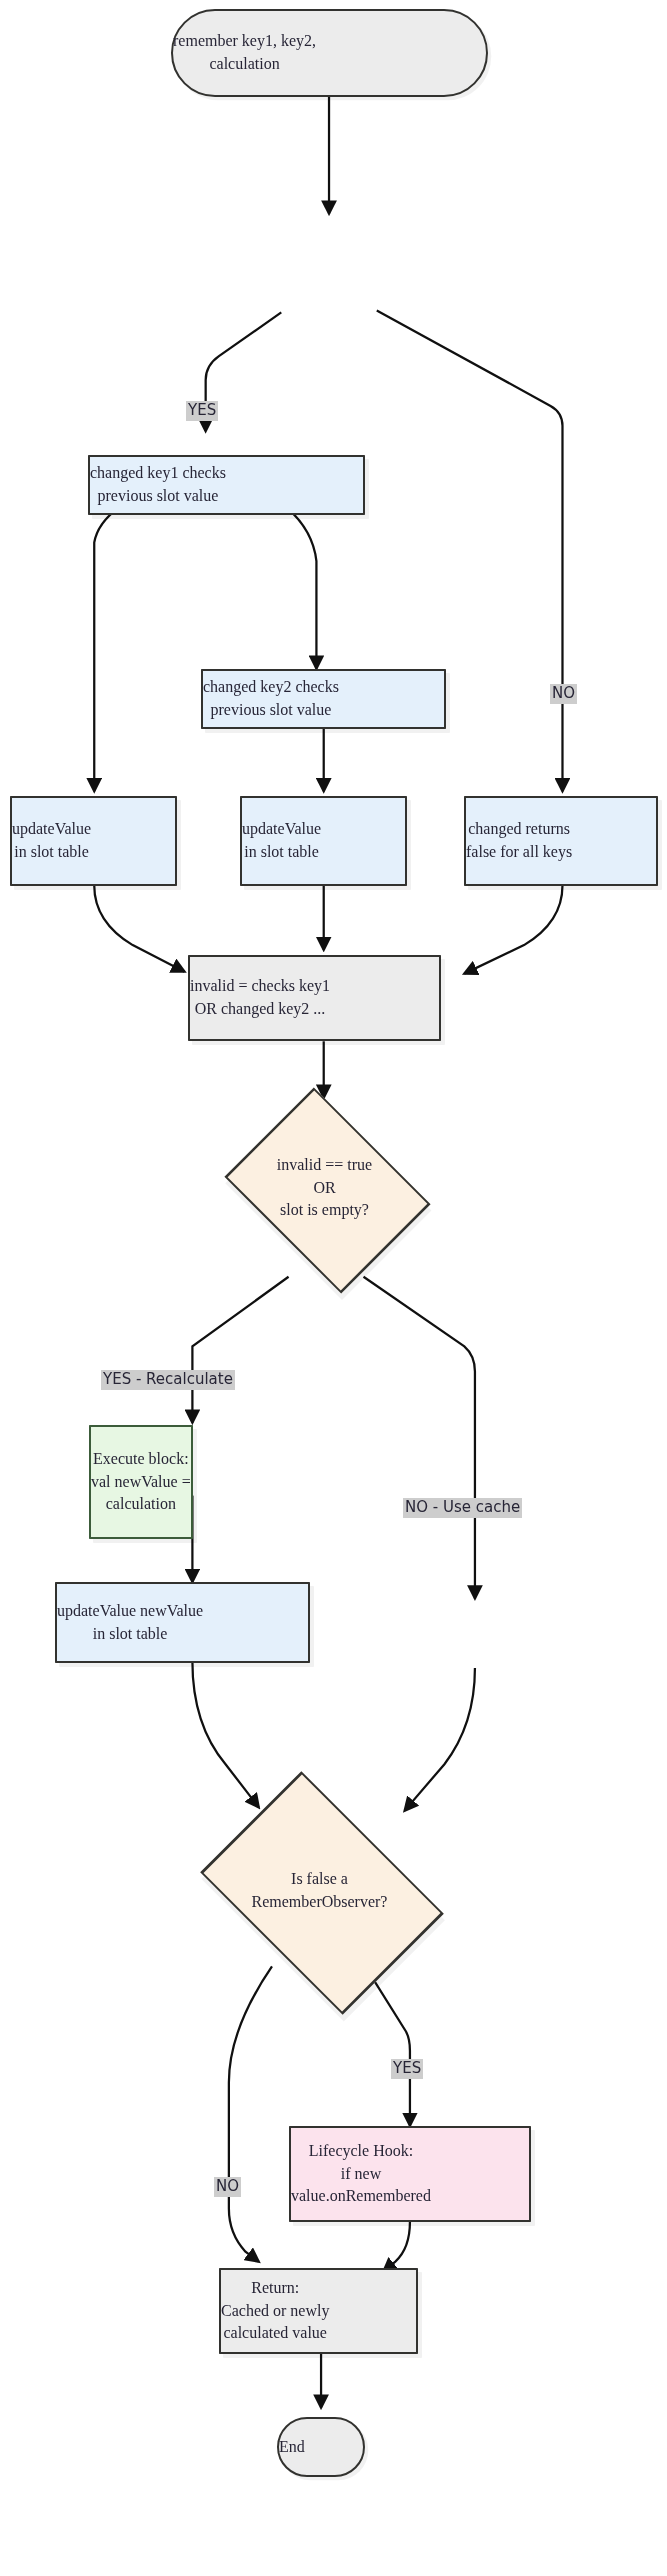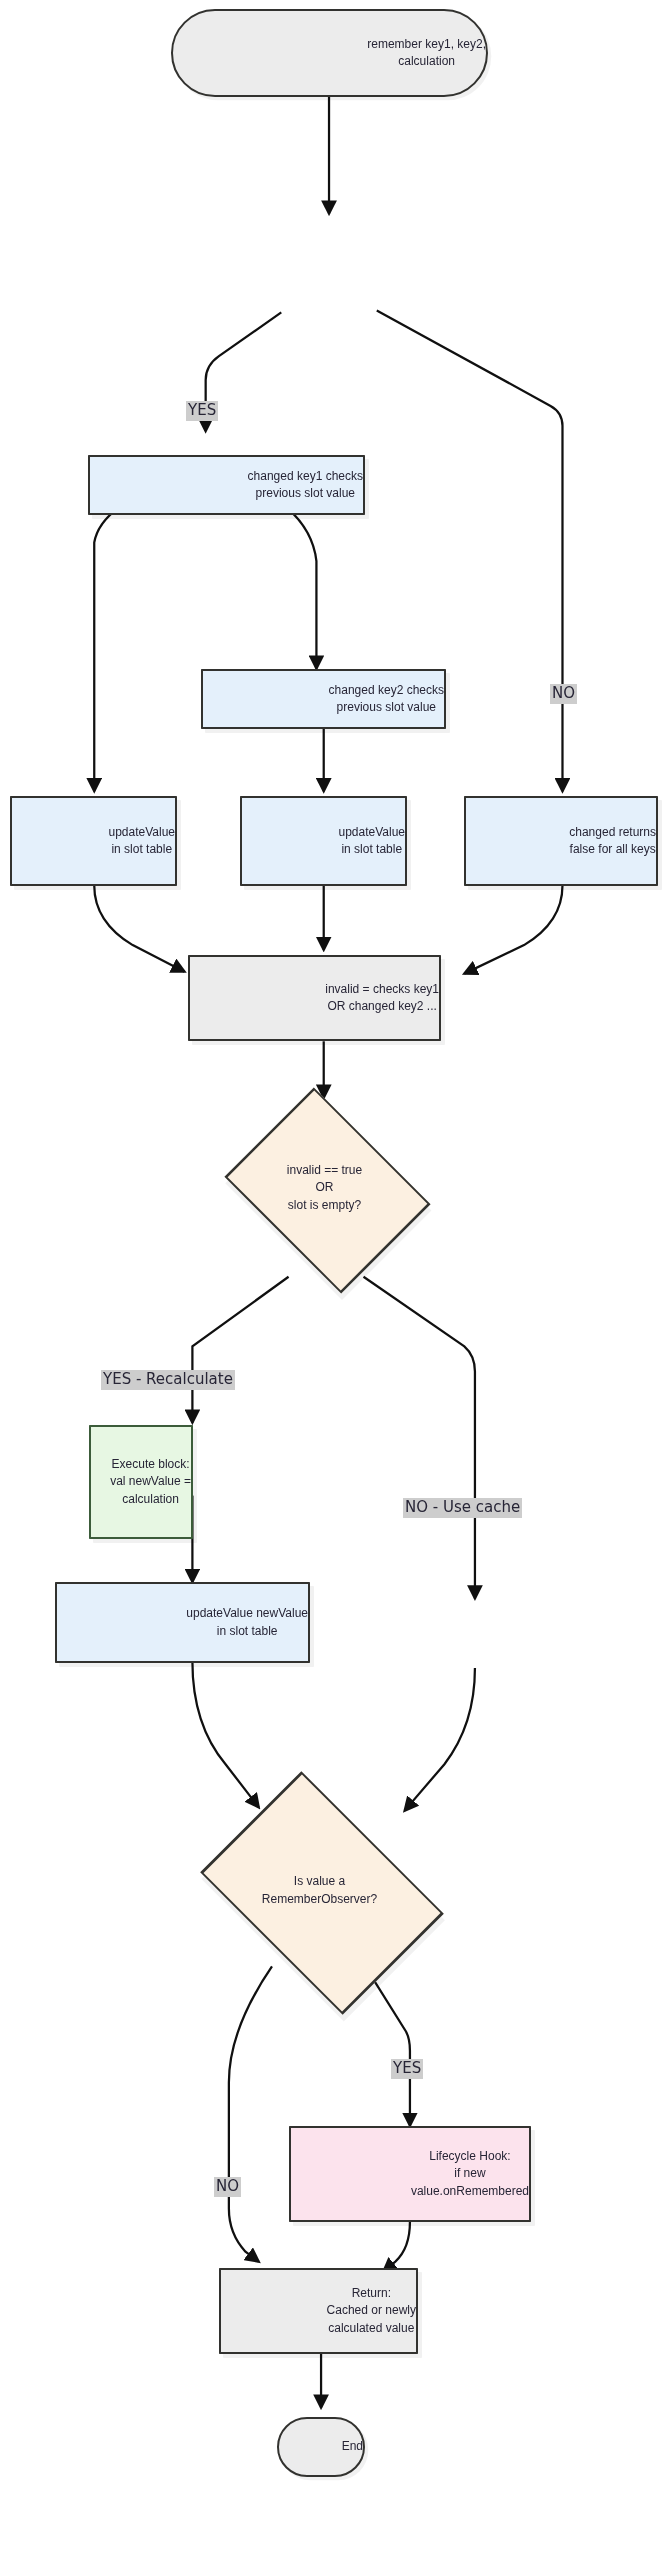--- a/index.html
+++ b/index.html
@@ -22,25 +22,25 @@
     left: 0; top: 0;
     width: 668px;
     height: 2576px;
     pointer-events: none;
   }
   .node {
     position: absolute;
     box-sizing: border-box;
     display: flex;
     align-items: center;
-    justify-content: flex-end;
+    justify-content: flex-start;
     text-align: center;
     color: #272536;
-    font-family: Liberation Sans, sans-serif;
-    font-size: 12px;
+    font-family: Liberation Serif, serif;
+    font-size: 16px;
     line-height: 1.42;
     white-space: pre-line;
     z-index: 3;
   }
   
   .n-stadium {
     background: #ececec;
     border: 2.1px solid #32322f;
     border-radius: 663px;
     box-shadow: 3.3px 3.3px 0 0 rgba(0,0,0,0.055);
@@ -206,21 +206,21 @@
   </div>
 
   <div class="node n-rect-blue" style="left:55px; top:1582px; width:255px; height:81px;">
     <span>updateValue newValue
 in slot table</span>
   </div>
 
 
   <div class="node n-diamond" style="left:180px; top:1791px; width:279px; height:199px;">
     <div class="dia-shape" style="width:142px; height:142px; margin-left:-71px; margin-top:-71px; transform:rotate(45deg) scale(1.38,0.98);"></div>
-    <span class="dia-label">Is value a
+    <span class="dia-label">Is false a
 RememberObserver?</span>
   </div>
 
   <div class="node n-rect-gray" style="left:219px; top:2268px; width:199px; height:86px;">
     <span>Return:
 Cached or newly
 calculated value</span>
   </div>
 
   <div class="node n-rect-pink" style="left:289px; top:2126px; width:242px; height:96px;">

